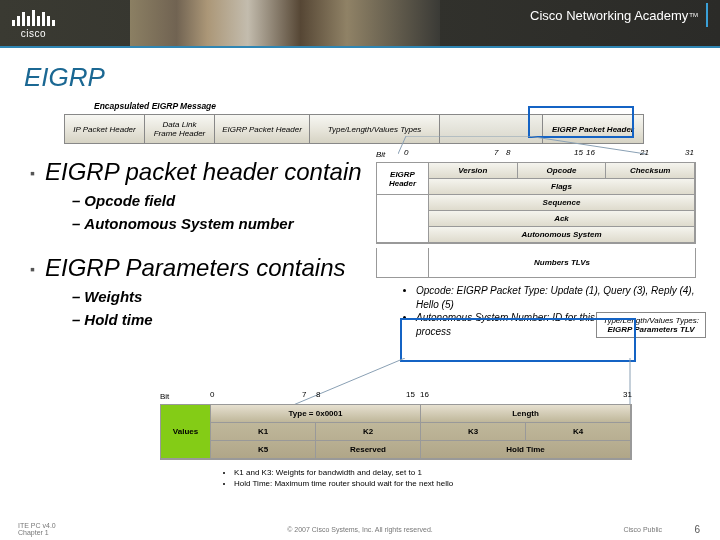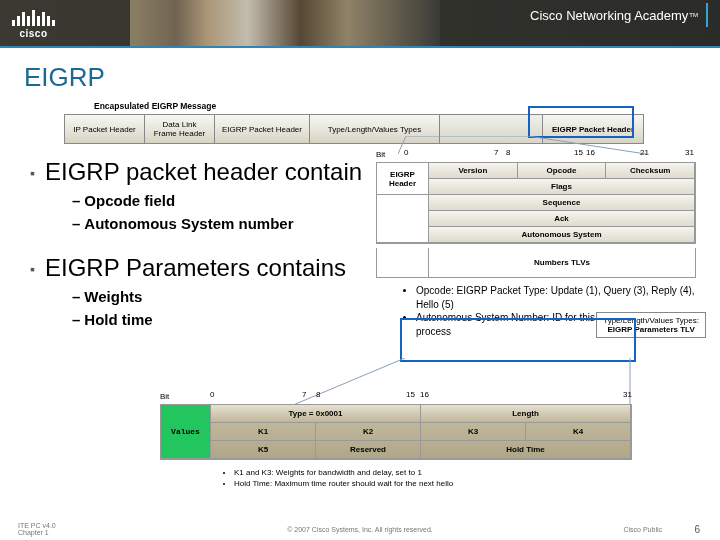--- a/index.html
+++ b/index.html
@@ -5,28 +5,28 @@
   * { box-sizing: border-box; margin: 0; padding: 0; }
   body { width: 720px; height: 540px; font-family: Arial, sans-serif; background: #fff; position: relative; overflow: hidden; }
 
   
   .banner { height: 46px; background: linear-gradient(to right, #3a3a32, #2b2b28); position: relative; display: flex; align-items: center; }
   .banner-photo { position: absolute; left: 130px; top: 0; height: 46px; width: 310px; background: linear-gradient(90deg, #9a8c6c 0%, #7b6b58 15%, #c0a884 25%, #dcd4c4 38%, #5c4a36 55%, #a09070 70%, #3c3c38 100%); opacity: 0.85; }
   .cisco-logo { position: relative; z-index: 2; margin-left: 12px; display: flex; flex-direction: column; align-items: center; }
   .cisco-bars { display: flex; align-items: flex-end; gap: 2px; height: 18px; margin-bottom: 2px; }
   .cisco-bars span { width: 3px; background: #fff; }
   .cisco-bars span:nth-child(1){height:6px}.cisco-bars span:nth-child(2){height:10px}.cisco-bars span:nth-child(3){height:14px}.cisco-bars span:nth-child(4){height:10px}.cisco-bars span:nth-child(5){height:16px}.cisco-bars span:nth-child(6){height:10px}.cisco-bars span:nth-child(7){height:14px}.cisco-bars span:nth-child(8){height:10px}.cisco-bars span:nth-child(9){height:6px}
-  .cisco-text { color: #fff; font-size: 10px; font-weight: bold; letter-spacing: 0.5px; }
+  .cisco-text { color: #fff; font-size: 10px; font-weight: normal; letter-spacing: 0.5px; }
   .academy { position: absolute; right: 12px; top: 0; height: 30px; display: flex; align-items: center; color: #fff; font-size: 13px; z-index: 2; white-space: nowrap; }
   .academy .tm { font-size: 6px; vertical-align: super; margin-left: 1px; }
   .academy .bar { width: 2px; height: 24px; background: #3aa0d8; margin-left: 8px; }
   .accent-line { height: 2px; background: #2f86b4; }
 
   
-  .content { padding: 14px 24px 0 24px; position: relative; }
+  .content { padding: 14px 24px 0 24px; position: relative; font-style: italic; }
   .title { font-size: 26px; color: #1b6893; font-weight: normal; margin-bottom: 8px; }
 
   
   .encap-wrap { margin-left: 40px; margin-bottom: 6px; }
   .encap-label { font-size: 8.5px; font-weight: bold; margin-bottom: 3px; margin-left: 30px; }
   .encap-row { display: flex; align-items: stretch; height: 30px; border: 1px solid #888; width: 580px; background: linear-gradient(to bottom, #f7f7f3 0%, #e8e6dc 50%, #d6d3c4 100%); }
   .encap-row .cell { border-right: 1px solid #888; font-size: 8px; display: flex; flex-direction: column; justify-content: center; align-items: center; text-align: center; padding: 0 4px; }
   .encap-row .cell:last-child { border-right: none; }
   .encap-row .c1{width:70px}.encap-row .c2{width:80px}.encap-row .c3{width:95px}.encap-row .c4{width:130px}.encap-row .spacer{flex:1;background:linear-gradient(to bottom,#f0f0ea,#d8d6ca)}.encap-row .c5{width:100px;font-weight:bold}
   .box-blue { position: absolute; border: 2px solid #1463c4; }
@@ -61,21 +61,21 @@
   .hdr-box { position: absolute; right: 14px; top: 264px; border: 1px solid #888; padding: 3px 6px; font-size: 8px; background: #fff; text-align: center; }
 
   
   .tlv-wrap { position: absolute; left: 160px; top: 390px; width: 472px; font-size: 8px; }
   .tlv-top { position: relative; height: 14px; margin-left: 50px; }
   .tlv-top span { position: absolute; top: 0; }
   .tlv-top .bit { left: -50px; top: 2px; }
   .tlv-top .n0{left:0}.tlv-top .n7{left:92px}.tlv-top .n8{left:106px}.tlv-top .n15{left:196px}.tlv-top .n16{left:210px}.tlv-top .n31{right:0}
   .tlv-grid { display: grid; grid-template-columns: 50px 1fr 1fr 1fr 1fr; grid-template-rows: 18px 18px 18px; border: 1px solid #999; }
   .tlv-grid > div { border-right: 1px solid #999; border-bottom: 1px solid #999; display:flex;align-items:center;justify-content:center; font-weight:bold; background: linear-gradient(to bottom,#e6e0d0,#bfb79a);}
-  .tlv-grid .side { background: #22c55e; font-weight: bold; font-family: Liberation Mono, monospace; }
+  .tlv-grid .side { background: #84cc16; font-weight: bold; }
   .tlv-grid .r2 { background: linear-gradient(to bottom,#bfb79a,#b8af92); }
   .tlv-grid .r3 { background: linear-gradient(to bottom,#b8af92,#b0a688); }
   .tlv-note { font-size: 8px; margin-top: 8px; margin-left: 60px; }
   .tlv-note li { list-style: disc; margin-left: 14px; line-height: 1.35; }
 
   
   .footer { position: absolute; bottom: 4px; left: 0; width: 720px; display: flex; align-items: center; font-size: 7px; color: #777; padding: 0 18px; }
   .footer .mid { position: absolute; left: 50%; transform: translateX(-50%); }
   .footer .right { margin-left: auto; }
   .footer .pg { position: absolute; right: 20px; font-size: 10px; color: #555; }

